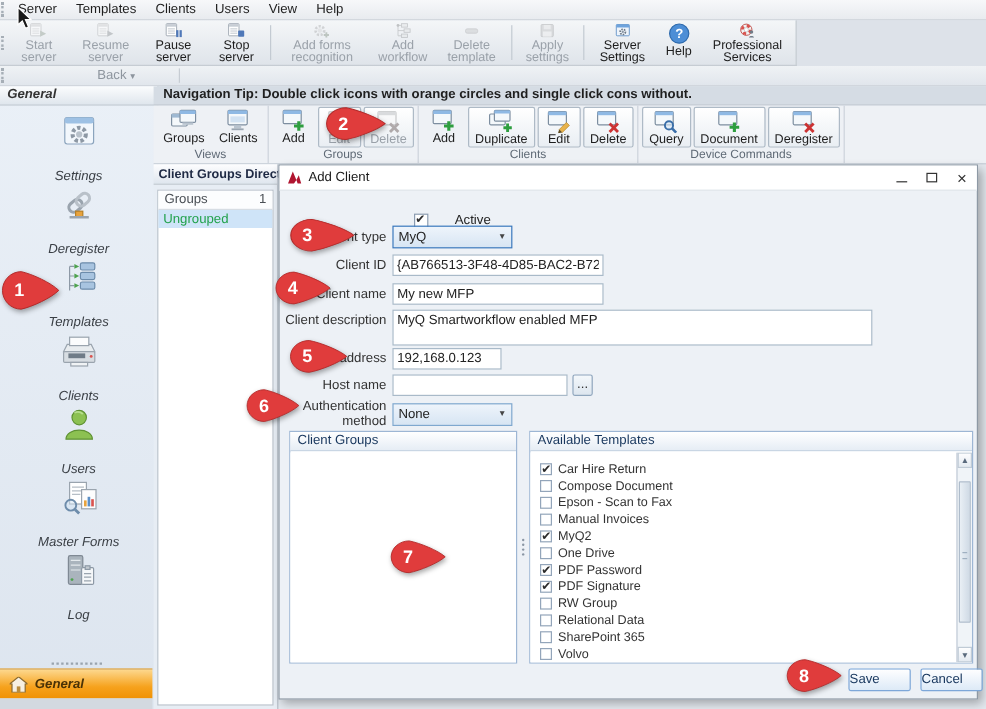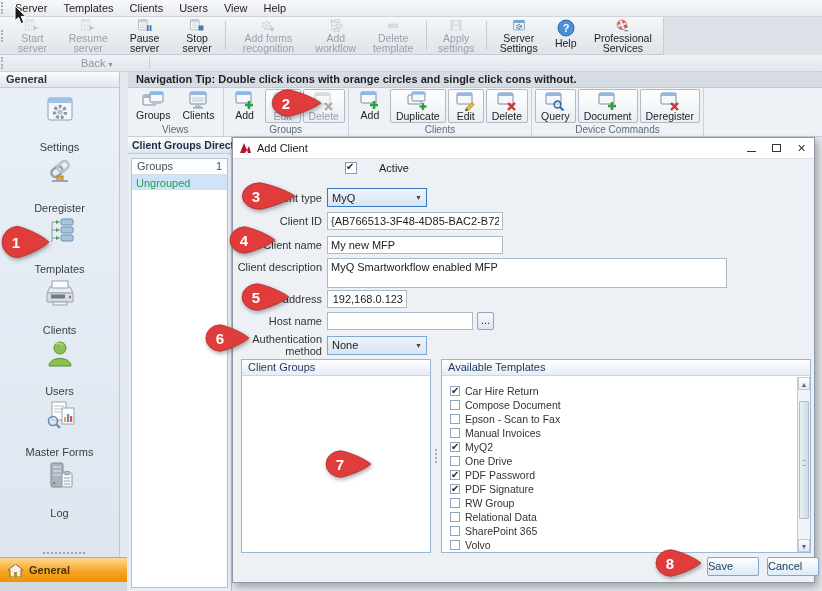--- a/index.html
+++ b/index.html
@@ -25,22 +25,22 @@
   .tbtn.disabled svg { opacity:.45; filter:grayscale(.8); }
   .tsep { width:1px; background:#c3cad2; margin:4px 2px; }
   
   .backrow { position:absolute; left:0; top:55px; width:822px; height:17px;
              background:linear-gradient(#eff2f5,#e1e6ec); border-bottom:1px solid #ccd2d9;
              display:flex; align-items:center; }
   .backbtn { margin-left:68px; color:#8d959e; padding:0 6px; }
   .backbtn .car { font-size:8px; }
   .brsep { width:1px; height:12px; background:#c6ccd3; margin-left:30px; }
   
-  .sidebar { position:absolute; left:0; top:72px; width:120px; height:519px;
-             background:linear-gradient(180deg,#eaf0f7,#dde5ef); border-right:1px solid #bfc7d0; }
+  .sidebar { position:absolute; left:0; top:72px; width:132px; height:519px;
+             background:linear-gradient(180deg,#eaf0f7,#dde5ef); border-right:1px solid #bfc7d0;font-style:italic; }
   .sbheader { height:16px; background:linear-gradient(#fbfcfd,#dfe6ed); border-bottom:1px solid #c2cad2;
               font-weight:bold; color:#333; padding:1px 6px; }
   .sbitems { display:flex; flex-direction:column; align-items:center; padding-top:7px; }
   .sbitem { display:flex; flex-direction:column; align-items:center; margin-bottom:3px; width:100%; }
   .sblabel { color:#3a3f45; margin-top:16px; }
   .sbgrip { position:absolute; left:0; bottom:34px; width:127px; height:9px; display:flex;
             align-items:center; justify-content:center; }
   .sbgrip i { width:42px; border-top:2px dotted #9aa4ae; }
   .orangebar { position:absolute; left:0; bottom:9px; width:127px; height:25px;
                background:linear-gradient(#fdd88e,#f6a21d 60%,#f09205); border-top:1px solid #e0a23c;
@@ -517,21 +517,21 @@
         </span>
       <span class="dctrl">
           <span class="ic-max"></span>
         </span>
       <span class="dctrl">
           <span class="ic-close">×</span>
         </span>
     </span>
   </div>
 
-  <div class="frow" style="left:0; top:24px;gap:18px;">
+  <div class="frow" style="left:0; top:40px;gap:18px;">
     <span class="flabel"></span>
     <span class="fcheck on"></span>
     <span>Active</span>
   </div>
 
   <div class="frow" style="left:0; top:50px;">
     <span class="flabel">Client type</span>
     <div class="fselect focus" style="width:100px">
       <span>MyQ</span>
       <span class="car">▼</span>
@@ -548,21 +548,21 @@
     <input class="tinput" style="width: 176px;" value="My new MFP">
   </div>
 
   <div class="frow" style="left:0; top:120px; align-items:flex-start;">
     <span class="flabel" style="padding-top:3px">Client description</span>
     <textarea class="ftextarea" style="width: 400px; height: 30px;">MyQ Smartworkflow enabled MFP</textarea>
   </div>
 
   <div class="frow" style="left:0; top:152px;">
     <span class="flabel">IP address</span>
-    <input class="tinput" style="width: 80px; text-align: right;" value="192,168.0.123">
+    <input class="tinput" style="width: 91px;" value="192,168.0.123">
   </div>
 
   <div class="frow" style="left:0; top:174px;">
     <span class="flabel">Host name</span>
     <input class="tinput" style="width: 146px;" value="">
     <span class="browsebtn">...</span>
   </div>
 
   <div class="frow" style="left:0; top:195px;">
     <span class="flabel">Authentication method</span>

